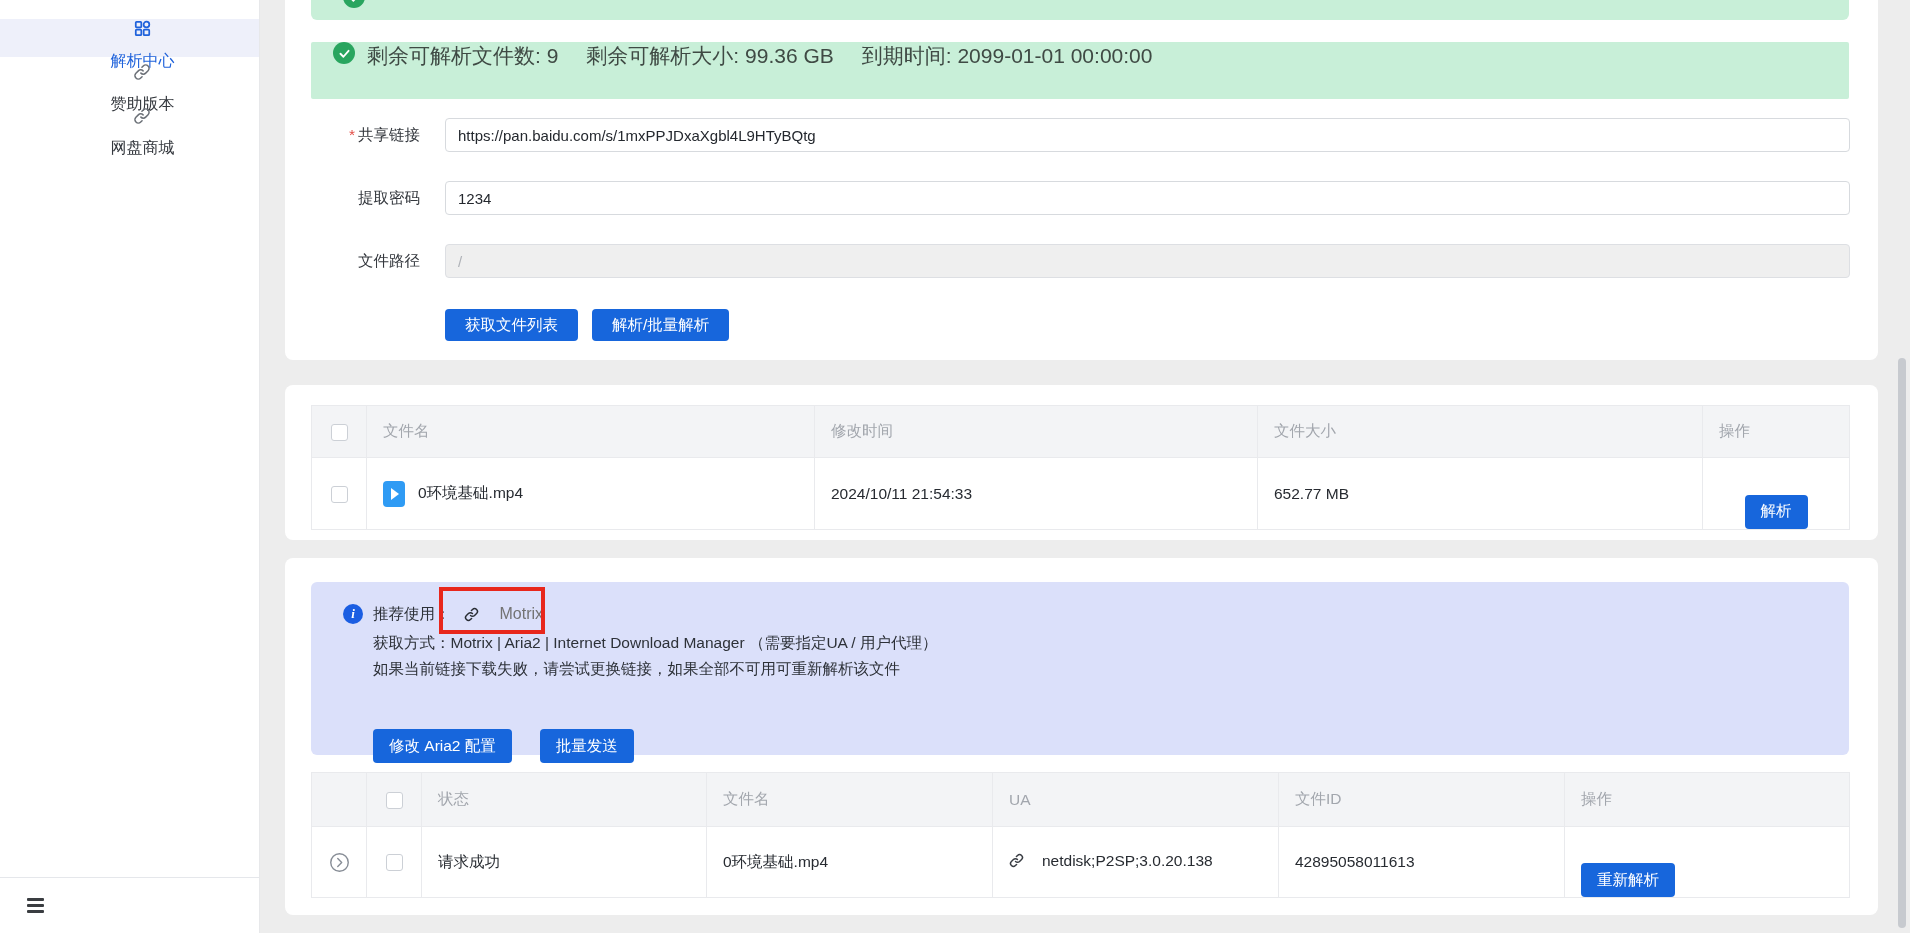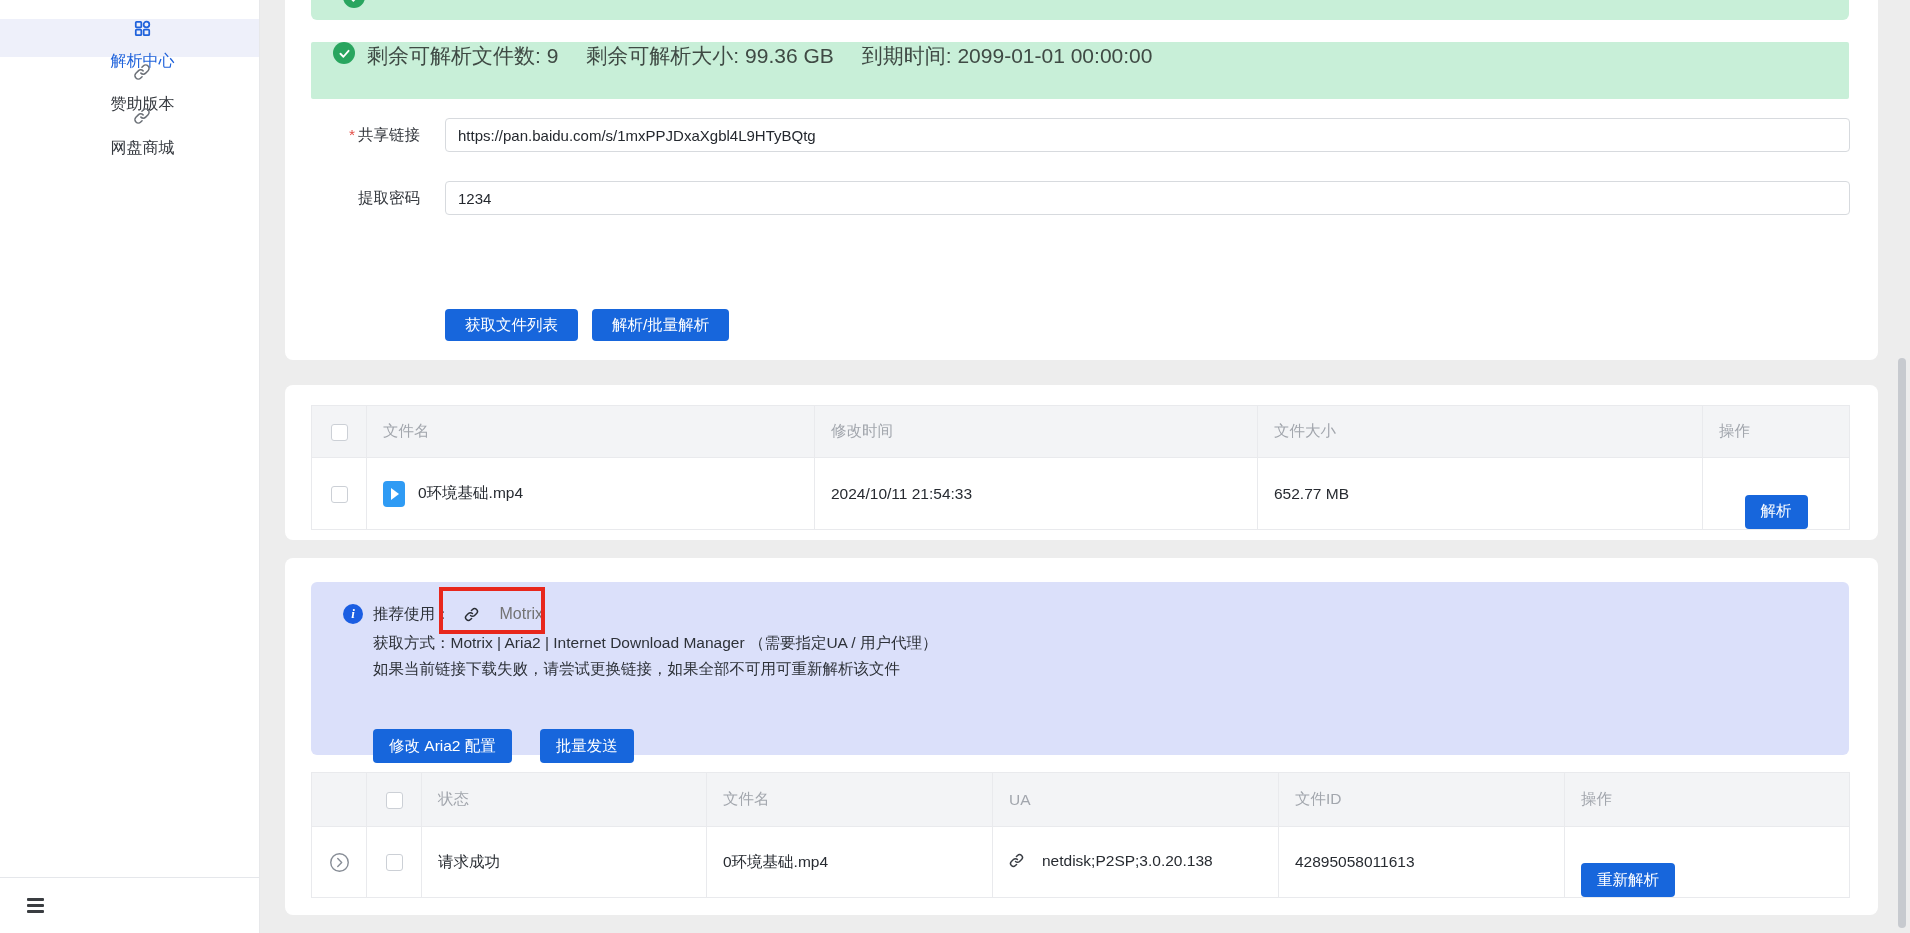--- a/index.html
+++ b/index.html
@@ -163,20 +163,24 @@
       <span class="txt">到期时间: 2099-01-01 00:00:00</span>
     </div>
 
     <div class="form-row row-1">
       <span class="lbl"><span class="req">*</span><span>共享链接</span></span>
       <input type="text" value="https://pan.baidu.com/s/1mxPPJDxaXgbl4L9HTyBQtg" style="">
     </div>
     <div class="form-row row-2">
       <span class="lbl">提取密码</span>
       <input type="text" value="1234" style="">
+    </div>
+    <div class="form-row row-3">
+      <span class="lbl">文件路径</span>
+      <input type="text" disabled="" value="/" style="">
     </div>
 
     <div class="form-buttons">
       <button class="btn">获取文件列表</button>
       <button class="btn">解析/批量解析</button>
     </div>
   </div>
 
   <div class="card card2">
     <table class="t1">

